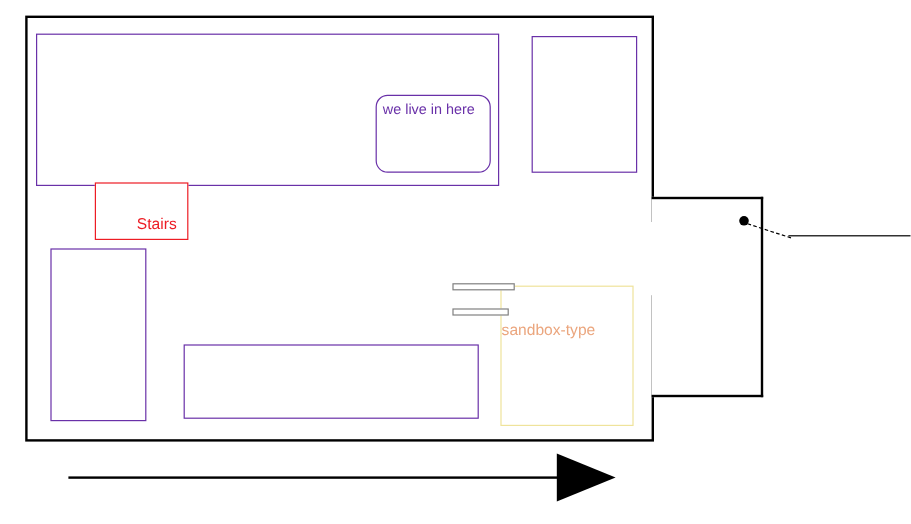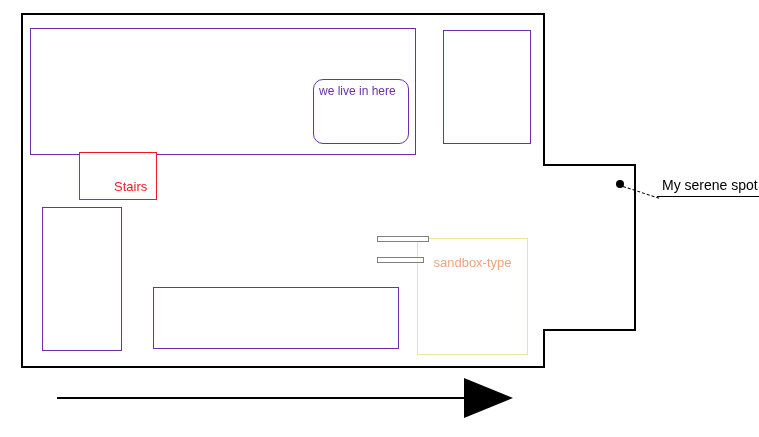--- a/index.html
+++ b/index.html
@@ -65,22 +65,21 @@
   }
 
   
   .sandbox-area {
     left: 417px; top: 238px; width: 111px; height: 117px;
     border: 1px solid #EFE39B;
     background: #ffffff;
     color: #EBA67E;
     font-size: 13px;
     line-height: 15px;
-    text-align: center;
-    padding-top: 16px;
+    padding-top: 28px;
   }
   .sandbox-area span { display: block; }
 
   
   .gray-bar {
     border: 1px solid #808080;
     background: #ffffff;
   }
   .gray-bar-1 { left: 377px; top: 236px; width: 52px; height: 6px; }
   .gray-bar-2 { left: 377px; top: 257px; width: 47px; height: 6px; }
@@ -150,19 +149,18 @@
 
   <div class="abs sandbox-area">
     <span>sandbox-type</span>
   </div>
 
   <div class="abs gray-bar gray-bar-1"></div>
   <div class="abs gray-bar gray-bar-2"></div>
 
   <div class="abs serene-dot"></div>
   <div class="abs serene-leader"></div>
-  <div class="abs serene-label">My serene spot</div>
   <div class="abs serene-underline"></div>
 
   <div class="abs arrow-line"></div>
   <div class="abs arrow-head"></div>
 
 </div>
 
 </body></html>

